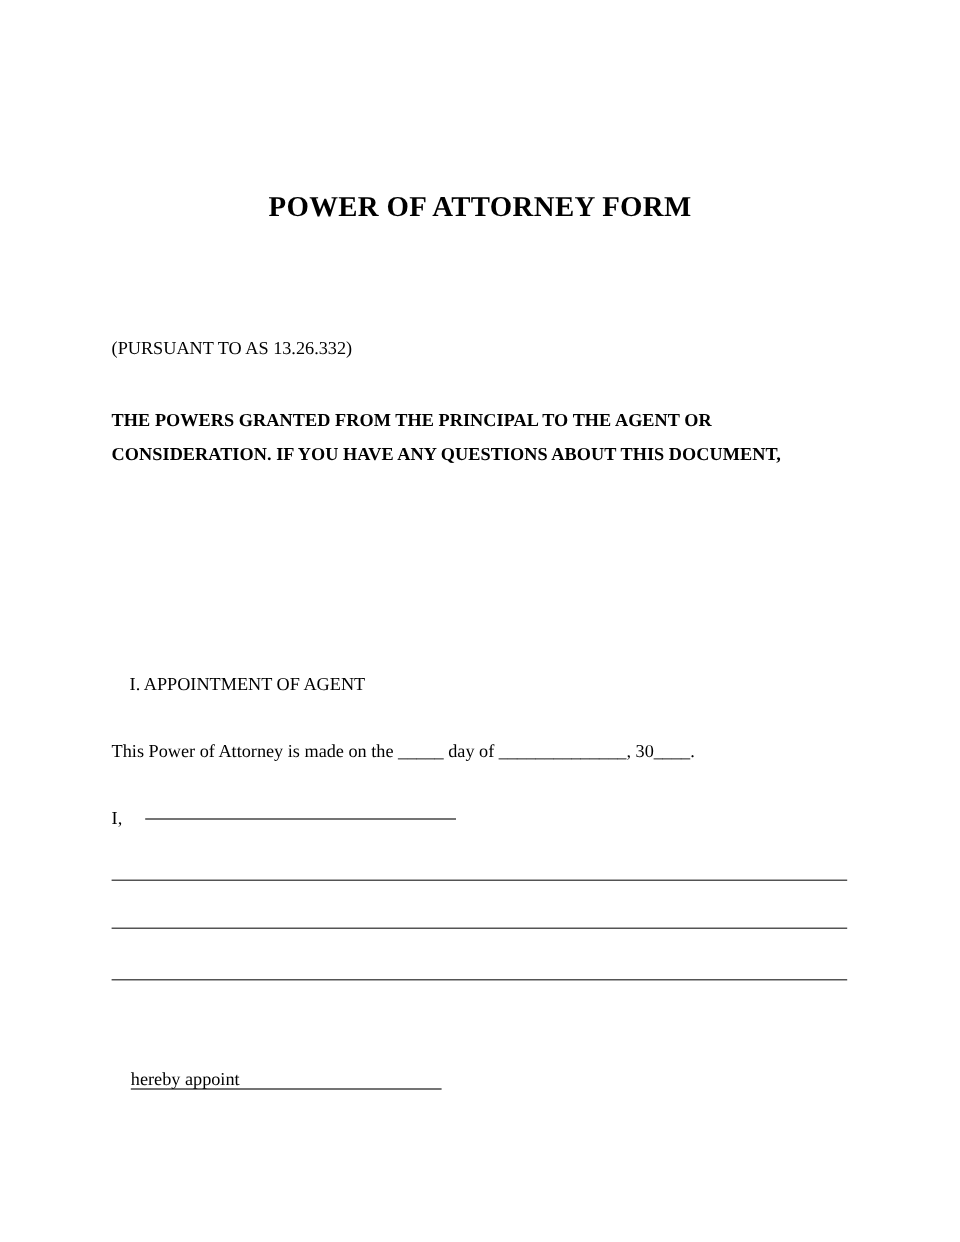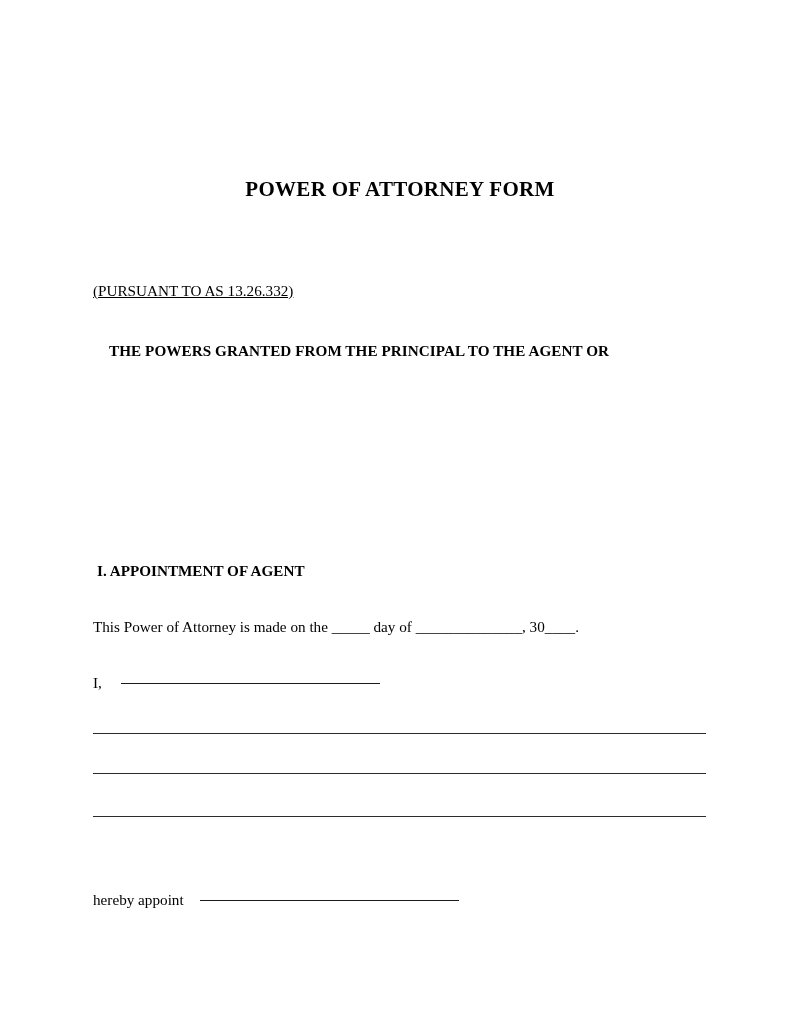--- a/index.html
+++ b/index.html
@@ -27,56 +27,53 @@
     left: 93px;
     top: 0;
     width: 614px;
   }
   .doc-title {
     position: absolute;
     left: 0;
     top: 158px;
     width: 614px;
     text-align: center;
-    font-size: 21px;
+    font-size: 24px;
     font-weight: bold;
     letter-spacing: 0.3px;
     line-height: 1.25;
-    margin-top: 18px;
   }
   .statute-ref {
     position: absolute;
     left: 0;
     top: 281px;
     font-size: 15.2px;
     line-height: 1.3;
     white-space: nowrap;
-    text-decoration: underline;
   }
   .warning-block {
     position: absolute;
     left: 0;
     top: 337px;
     width: 614px;
     font-size: 15.2px;
     font-weight: bold;
     line-height: 28px;
     letter-spacing: 0.05px;
   }
   .warning-block .wline {
     display: block;
     white-space: nowrap;
-    margin-left: 16px;
   }
   .section-heading {
     position: absolute;
-    left: 4px;
+    left: 15px;
     top: 561px;
     font-size: 15.2px;
-    font-weight: bold;
+    font-weight: normal;
     line-height: 1.3;
     white-space: nowrap;
   }
   .date-line {
     position: absolute;
     left: 0;
     top: 617px;
     width: 614px;
     font-size: 15.2px;
     line-height: 1.35;
@@ -96,20 +93,21 @@
   .agent-line {
     position: absolute;
     left: 0;
     top: 890px;
     width: 614px;
     font-size: 15.2px;
     line-height: 1.35;
     white-space: nowrap;
     display: flex;
     align-items: baseline;
+    flex-direction: column;
   }
   .blank-rule {
     display: inline-block;
     height: 0;
     border-bottom: 1.6px solid #1a1a1a;
     position: relative;
     top: -4px;
   }
   .rule-principal { width: 259px; margin-left: 19px; margin-right: 10px; }
   .rule-agent { width: 259px; margin-left: 16px; margin-right: 10px; }
@@ -130,20 +128,21 @@
 
 <div class="page">
   <div class="content">
 
     <div class="doc-title">POWER OF ATTORNEY FORM</div>
 
     <div class="statute-ref">(PURSUANT TO AS 13.26.332)</div>
 
     <div class="warning-block">
       <span class="wline">THE POWERS GRANTED FROM THE PRINCIPAL TO THE AGENT OR</span>
+      <span class="wline">CONSIDERATION. IF YOU HAVE ANY QUESTIONS ABOUT THIS DOCUMENT,</span>
     </div>
 
     <div class="section-heading">I. APPOINTMENT OF AGENT</div>
 
     <div class="date-line">
       <span>This Power of Attorney is made on the </span><span class="fill-blank">_____</span><span> day of </span><span class="fill-blank">______________</span><span>, 30</span><span class="fill-blank">____</span><span>.</span>
     </div>
 
     <div class="principal-line">
       <span>I,</span>

